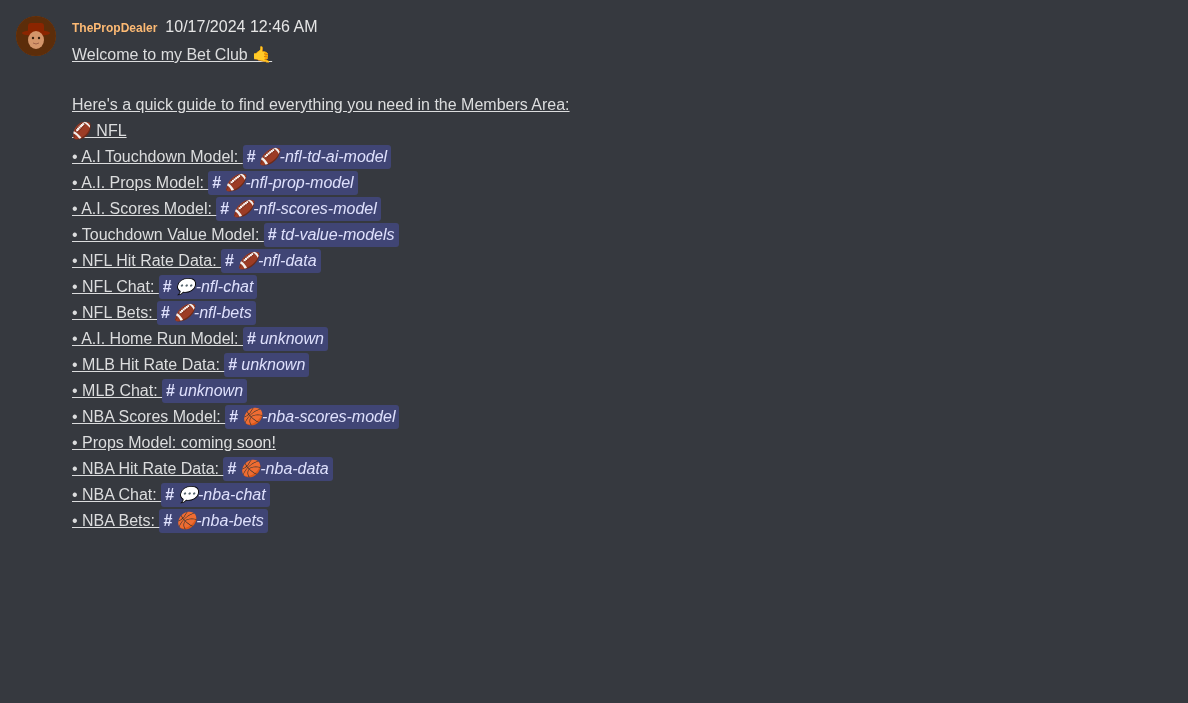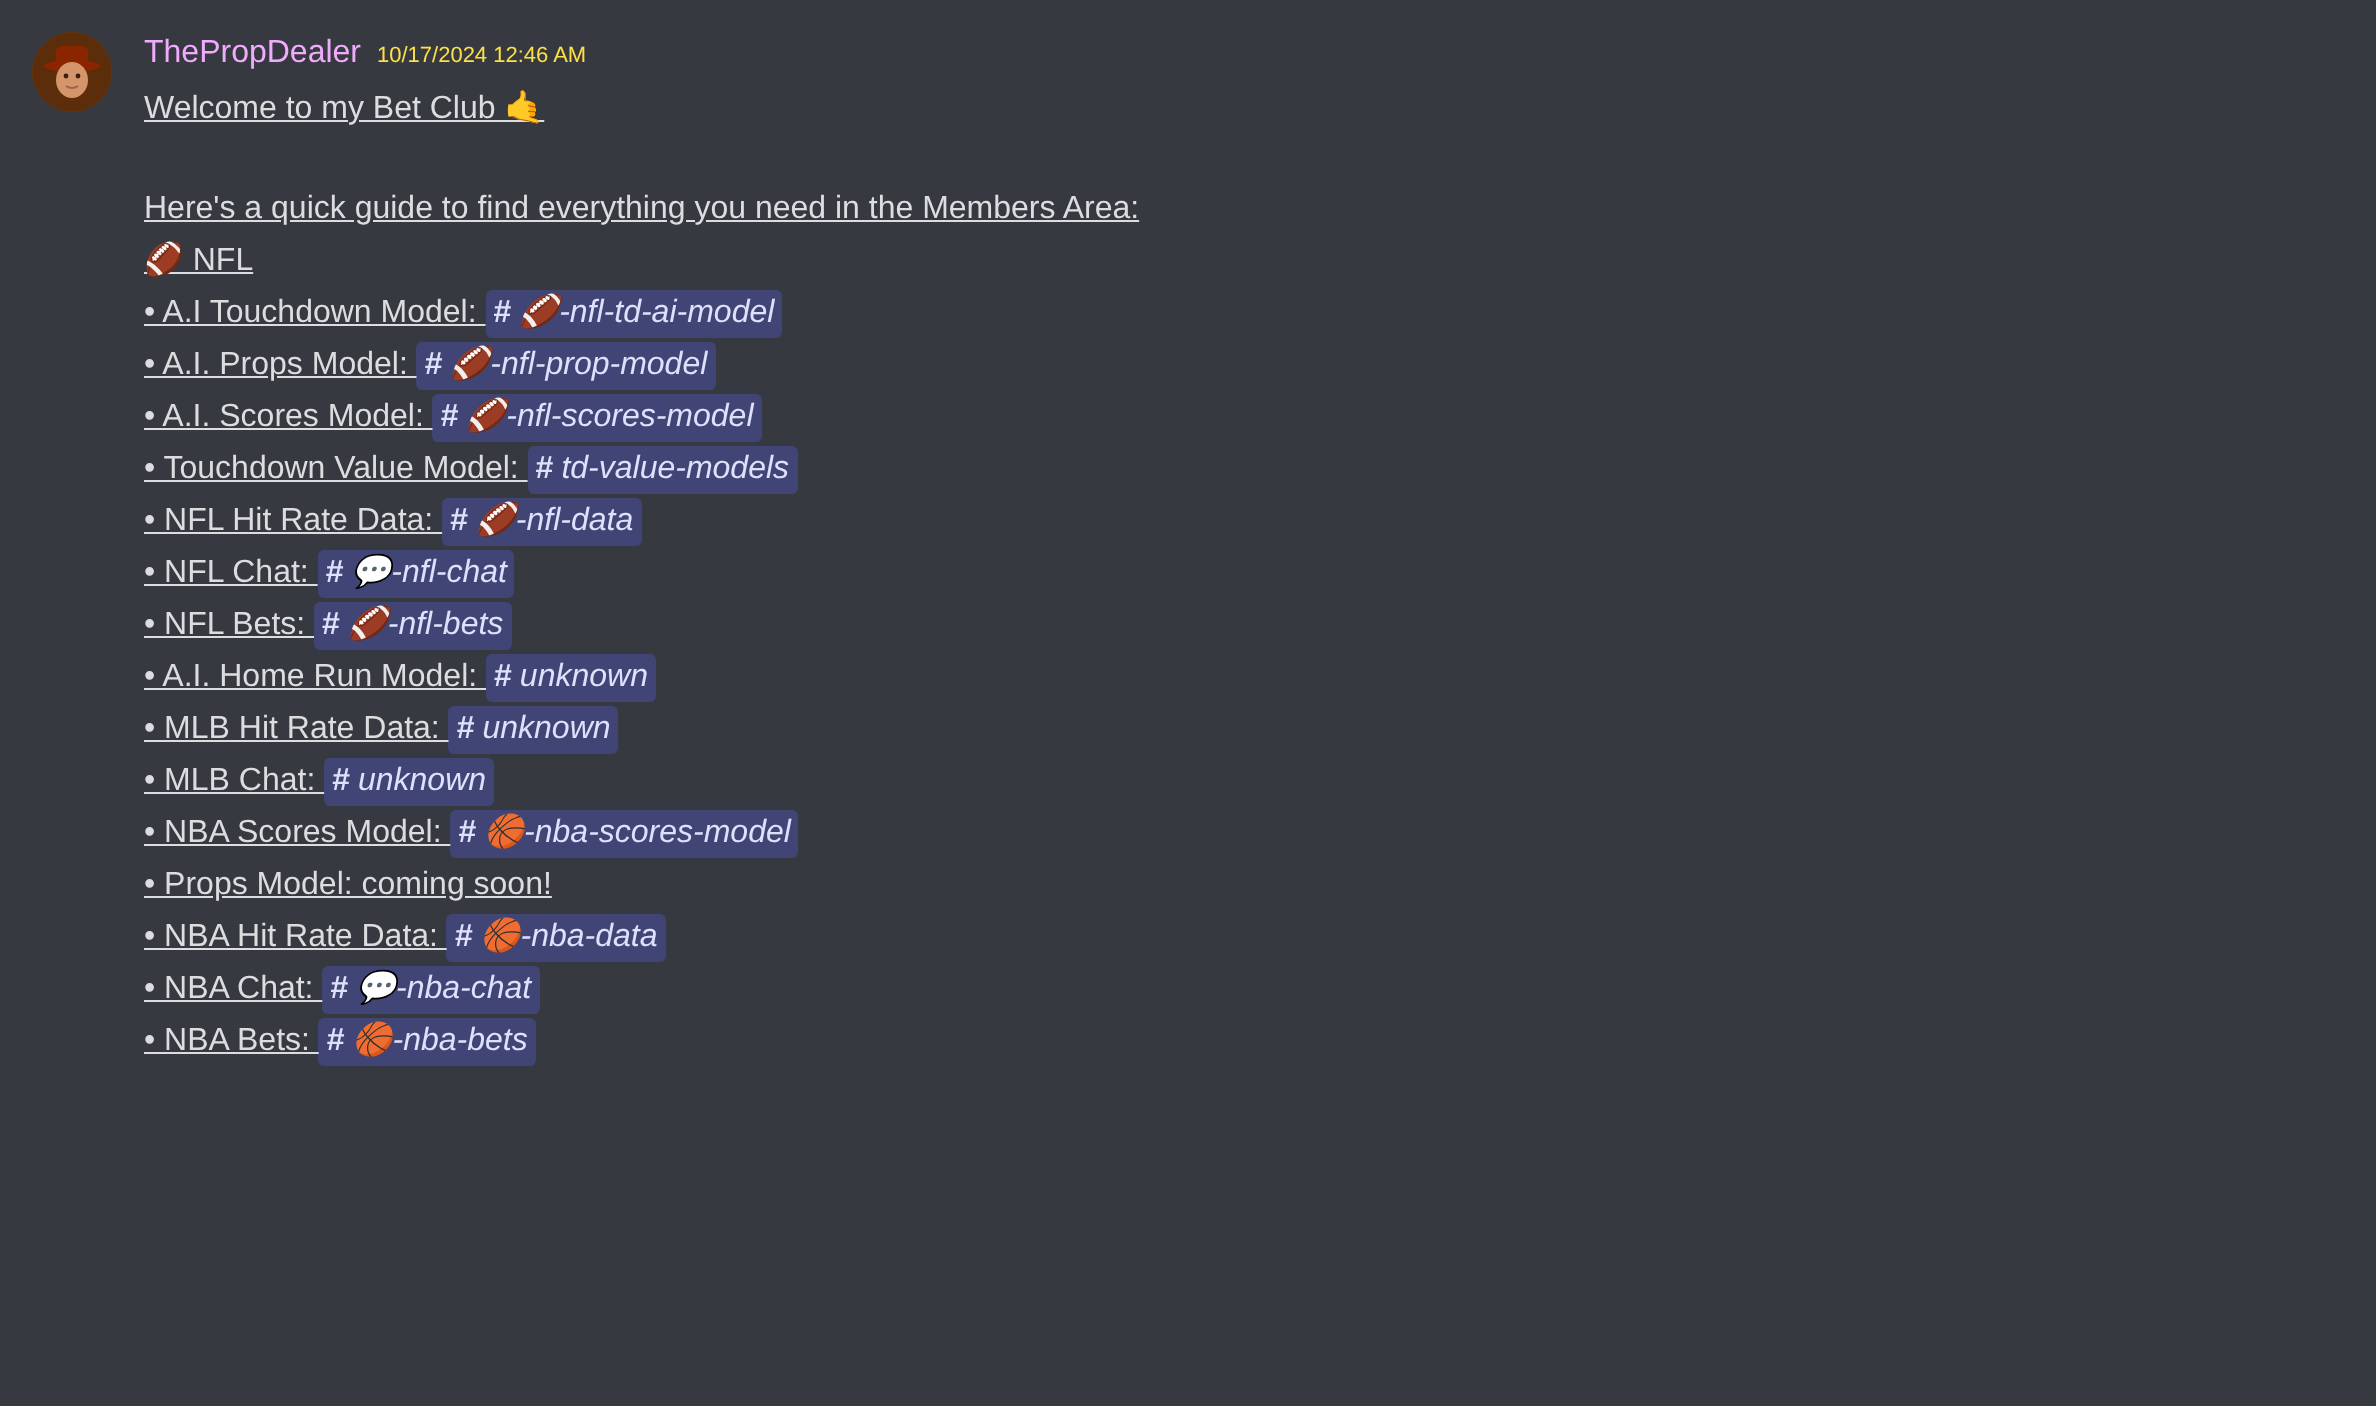--- a/index.html
+++ b/index.html
@@ -42,27 +42,27 @@
     .message-content {
       flex: 1;
     }
     .message-header {
       display: flex;
       align-items: baseline;
       gap: 8px;
       margin-bottom: 4px;
     }
     .username {
-      color: #f0abfc;
-      font-weight: 400;
-      font-size: 16px;
+      color: #fdba74;
+      font-weight: 700;
+      font-size: 12px;
     }
     .timestamp {
-      color: #fde047;
-      font-size: 11px;
+      color: #e5e5e5;
+      font-size: 16px;
     }
     .message-body {
       color: #dcddde;
       font-size: 16px;
       line-height: 1.5;
     }
     .section-gap {
     }
     .hash-icon {
       font-style: normal;

